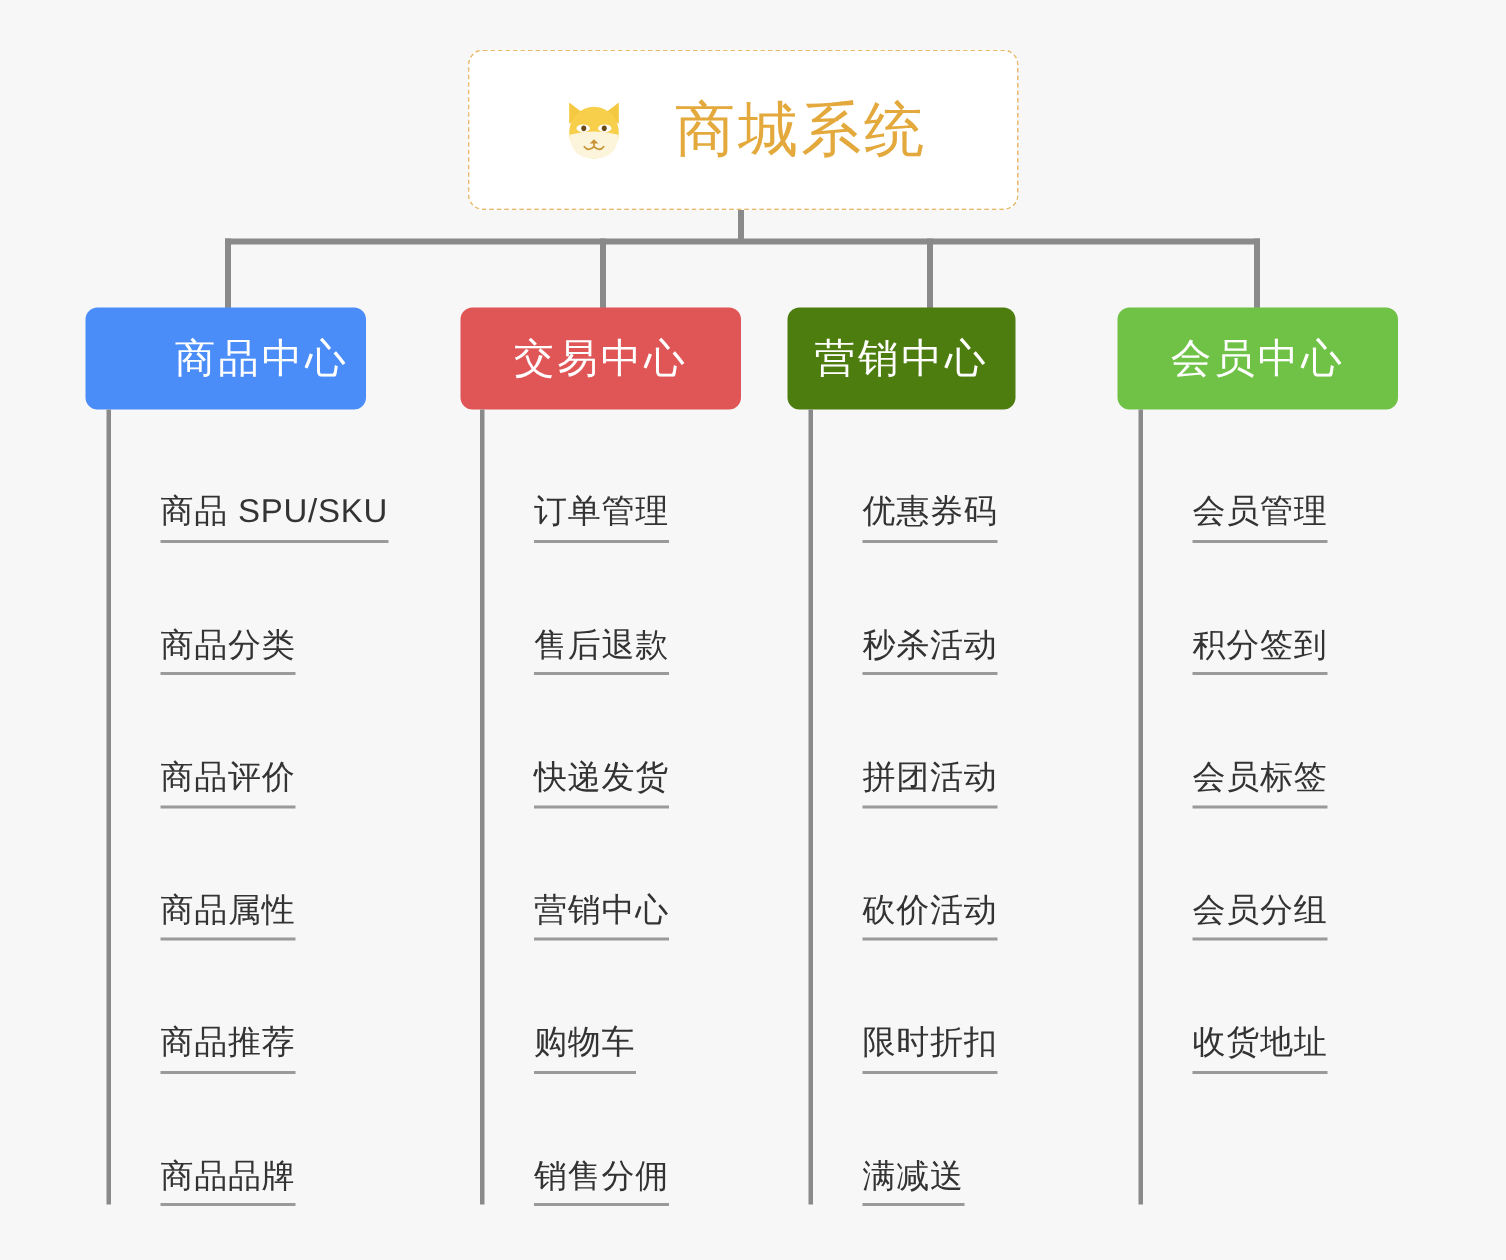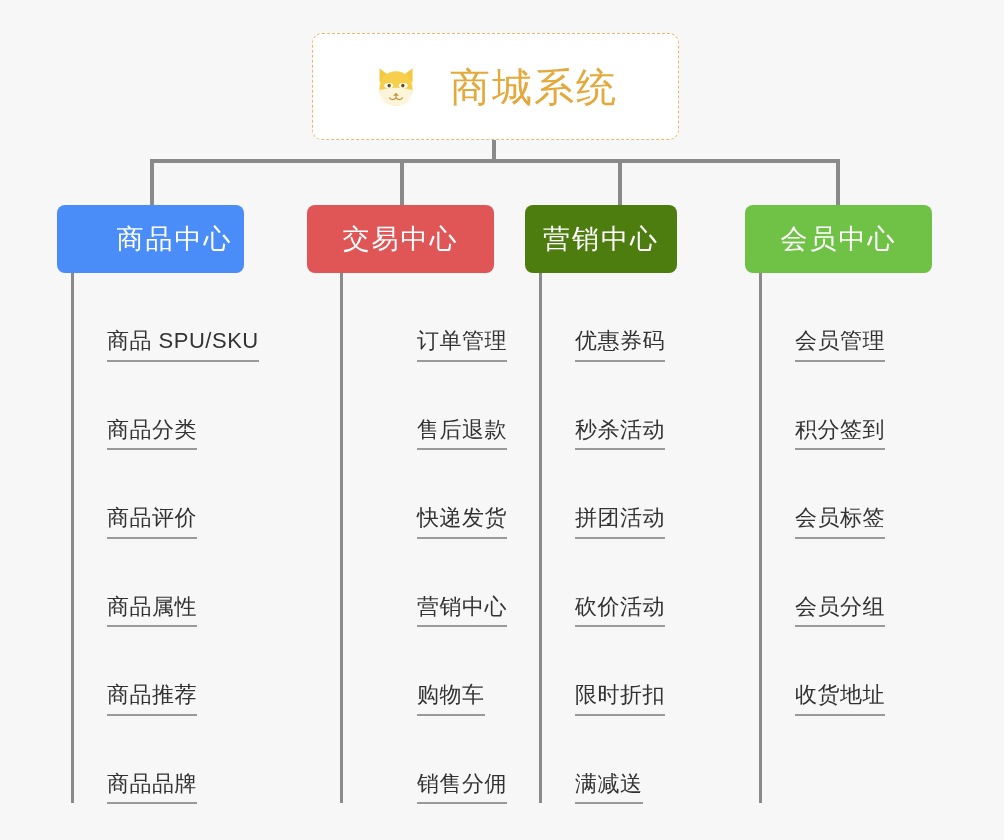--- a/index.html
+++ b/index.html
@@ -104,21 +104,21 @@
 
   
   .column {
     position: absolute;
     top: 273px;
     width: 230px;
     height: 530px;
     border-left: 3px solid #8a8a8a;
   }
   .col-0 { left: 71px;  }
-  .col-1 { left: 340px; padding-left: 41px; }
+  .col-1 { left: 320px; }
   .col-2 { left: 539px; }
   .col-3 { left: 759px; }
 
   .leaf {
     position: relative;
     height: 88.5px;
     display: flex;
     align-items: flex-end;
     padding-left: 33px;
   }

